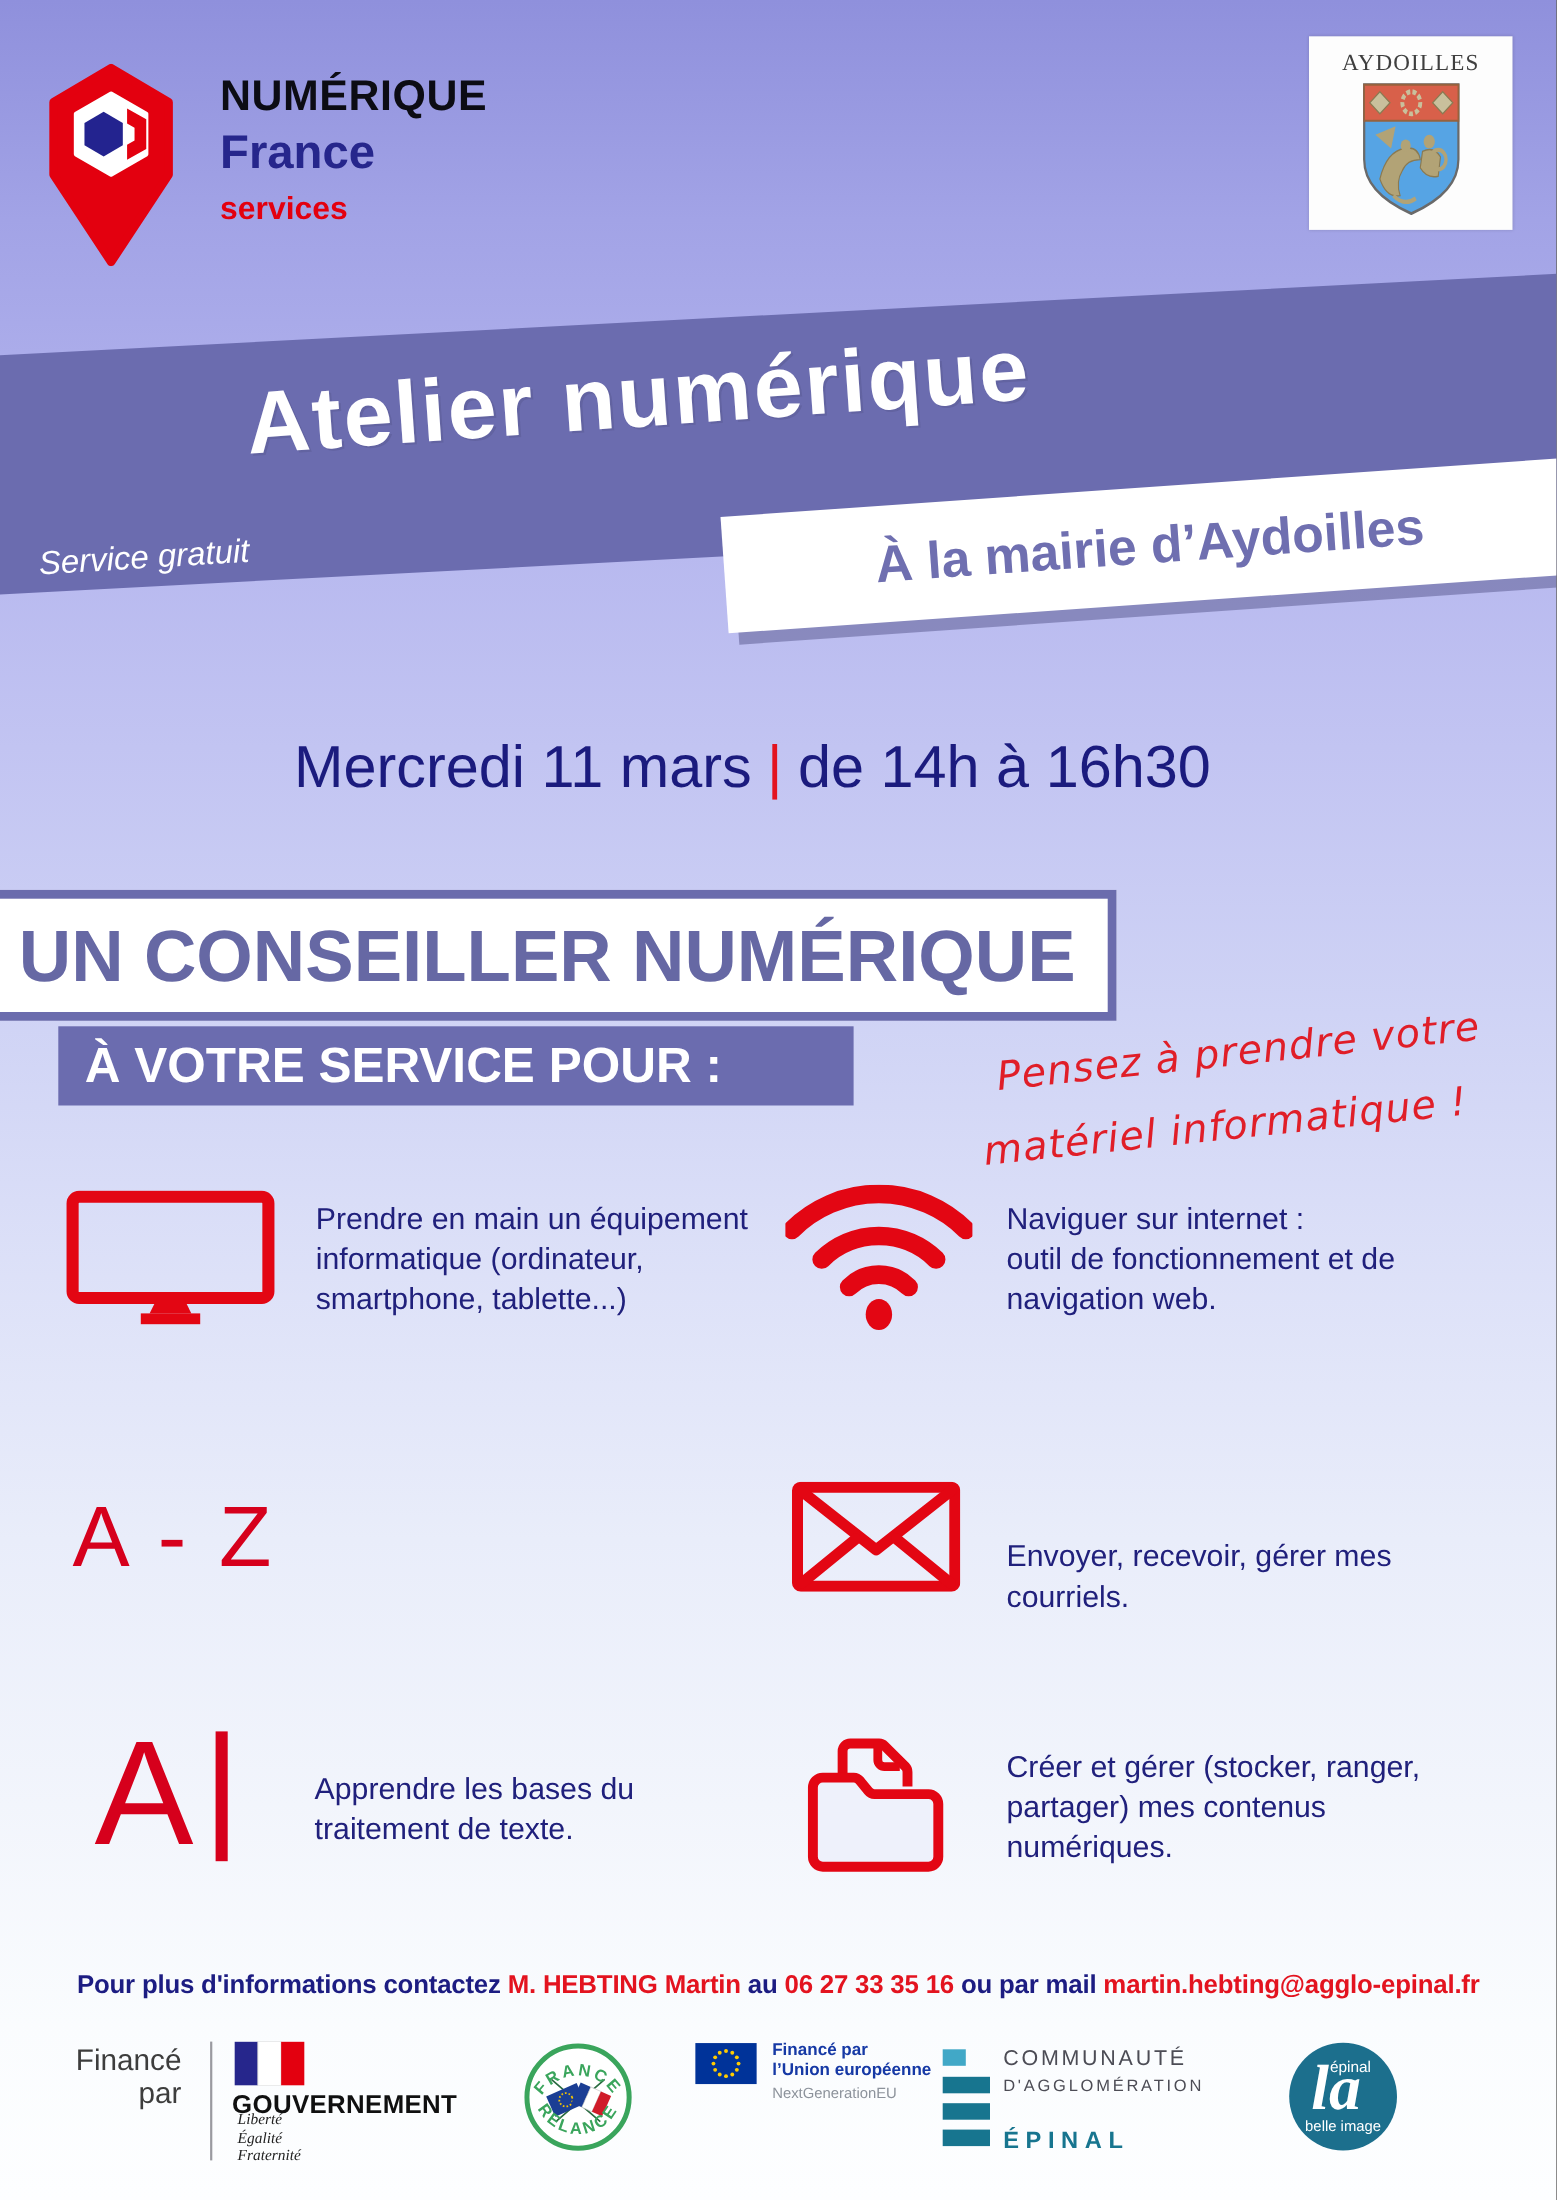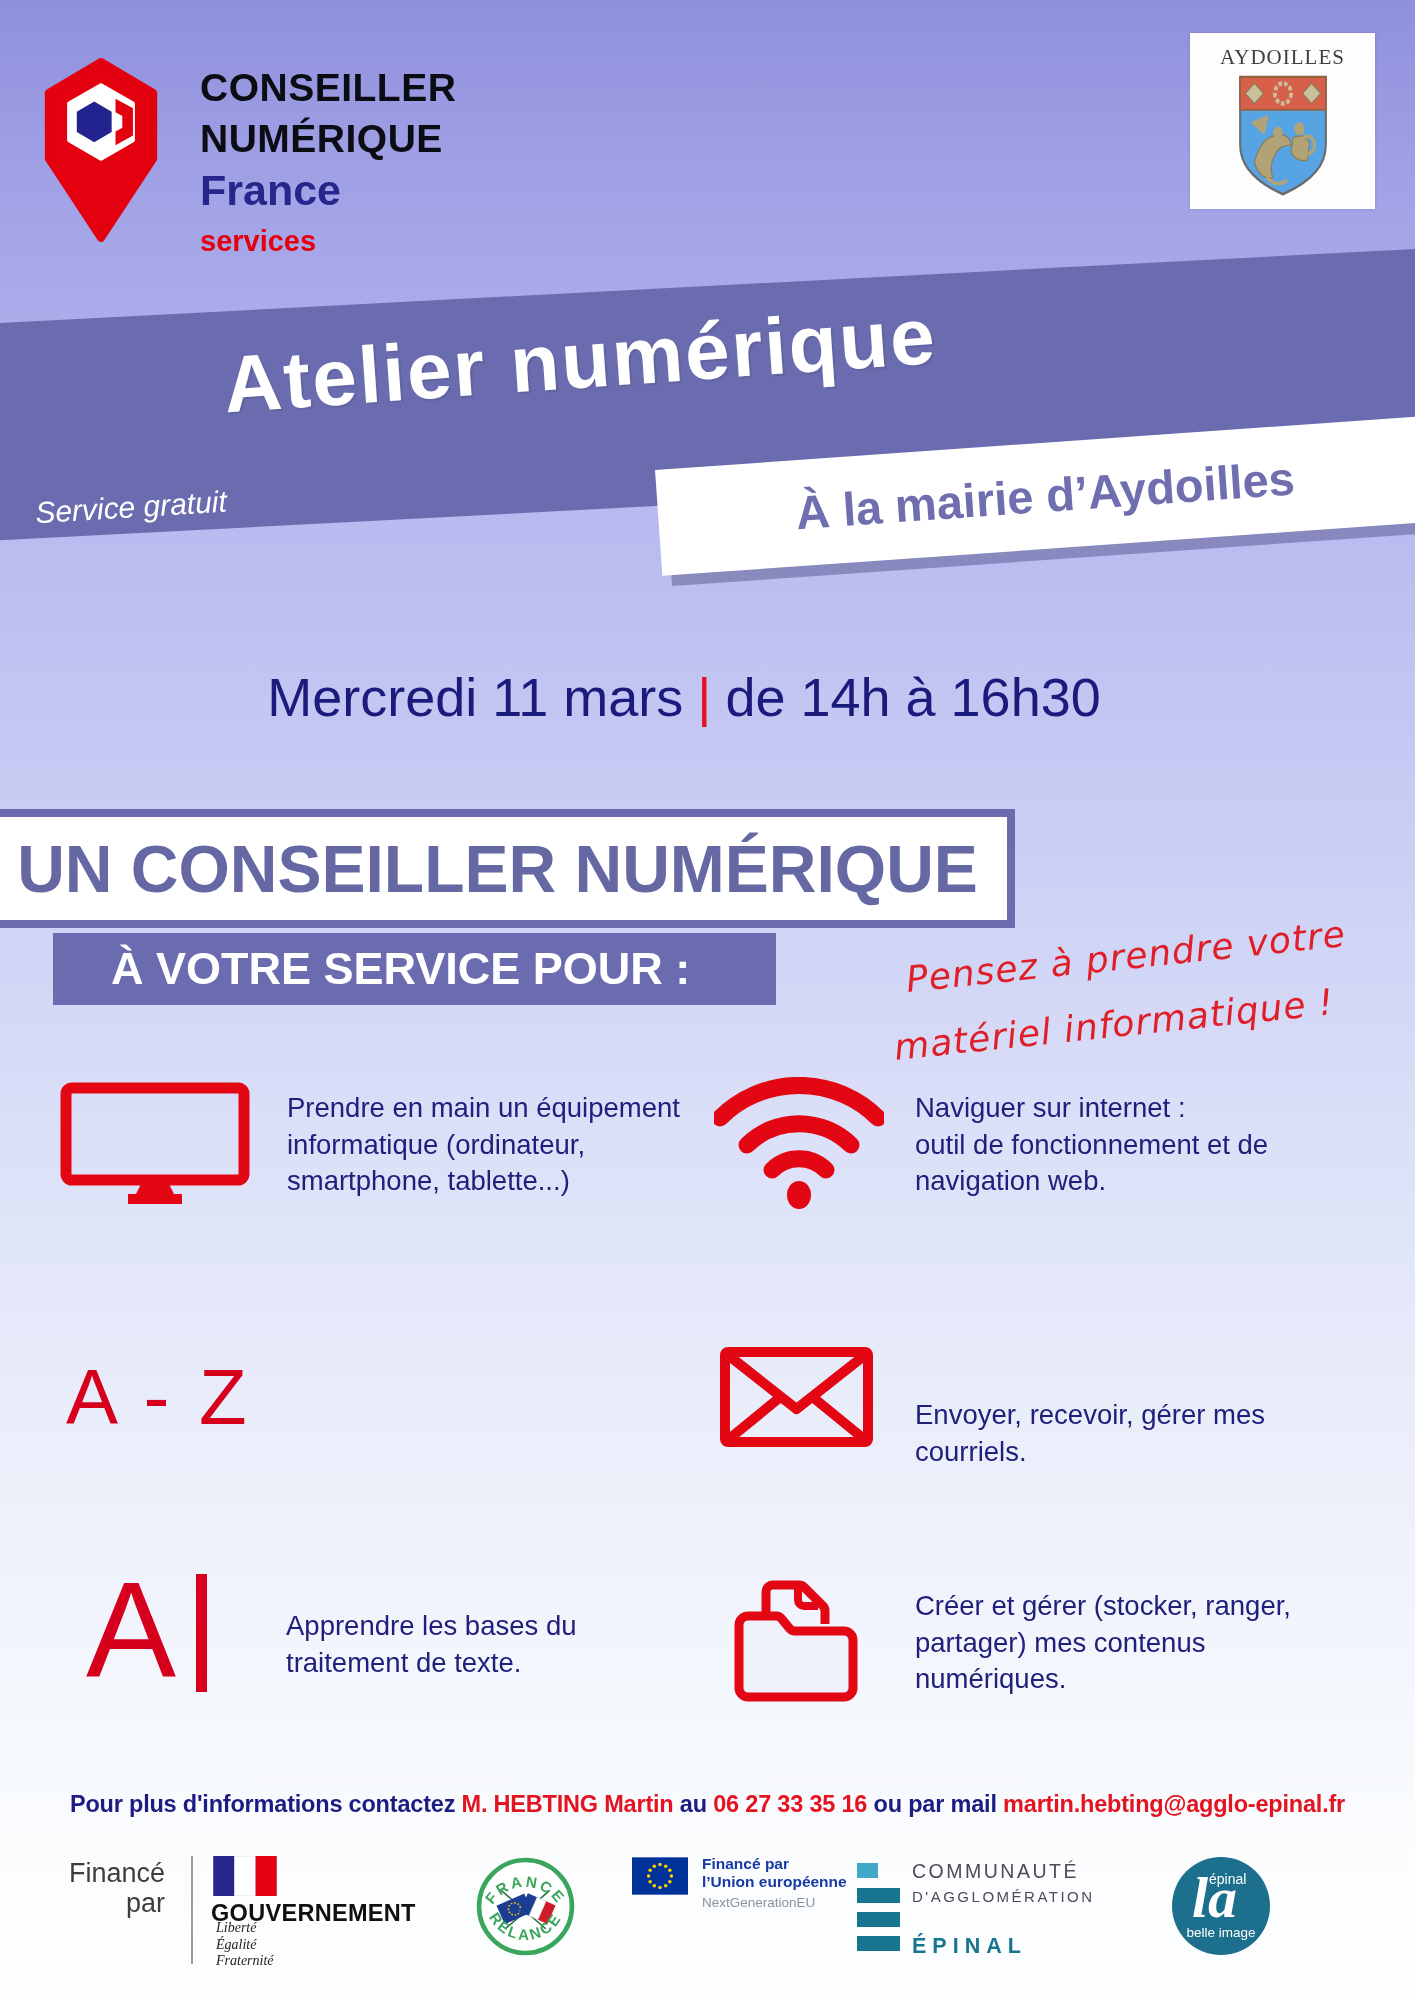--- a/index.html
+++ b/index.html
@@ -35,21 +35,21 @@
 
   
   .date-line{position:absolute;left:0;top:666px;width:1368px;text-align:center;font-weight:normal;font-size:54px;color:#1b1b7e;white-space:nowrap;}
   .date-line .sep{color:#e3131f;margin:0 14px;}
 
   
   .headline-box{position:absolute;left:-20px;top:809px;width:1035px;height:119px;background:#fff;
     border:8px solid #6b6cad;box-sizing:border-box;display:flex;align-items:center;justify-content:center;}
   .headline-box span{font-size:66px;font-weight:bold;color:#6668a4;white-space:nowrap;}
   .service-pour{position:absolute;left:53px;top:933px;width:723px;height:72px;background:#6b6caf;
-    box-sizing:border-box;padding-left:58px;line-height:72px;font-size:45px;font-weight:bold;color:#fff;white-space:nowrap;}
+    box-sizing:border-box;padding-left:24px;line-height:72px;font-size:45px;font-weight:bold;color:#fff;white-space:nowrap;}
 
   
   .hand{position:absolute;color:#e01e28;font-family:"DejaVu Sans",sans-serif;font-style:italic;
     font-size:36px;letter-spacing:1px;transform:rotate(-6deg);white-space:nowrap;}
   .hand.l1{left:905px;top:936px;}
   .hand.l2{left:893px;top:1004px;}
 
   
   .svc-text{position:absolute;font-size:27.5px;line-height:36.5px;color:#20207c;white-space:pre-line;}
   .az{position:absolute;left:66px;top:1352px;font-size:78px;color:#d6001c;white-space:nowrap;letter-spacing:4px;}
@@ -90,21 +90,20 @@
 
 <div class="poster">
 
   <svg class="abs" style="left:42px;top:58px;" width="118" height="184" viewBox="0 0 120 190">
     <path d="M60 4 L114 36 V104 L60 186 L6 104 V36 Z" fill="#e3000f" stroke="#e3000f" stroke-width="8" stroke-linejoin="round"></path>
     <path d="M60 28 L93 47 V85 L60 104 L27 85 V47 Z" fill="#ffffff" stroke="#ffffff" stroke-width="4" stroke-linejoin="round"></path>
     <path d="M53 45 L71 55.5 V76.5 L53 87 L35 76.5 V55.5 Z" fill="#23238f"></path>
     <path d="M75 42 L93 52 V80 L75 90 V76 L82 72 V60 L75 56 Z" fill="#e3000f"></path>
   </svg>
   <div class="logo-text">
-    <span class="l1">CONSEILLER</span>
     <span class="l2">NUMÉRIQUE</span>
     <span class="l3">France</span>
     <span class="l4">services</span>
   </div>
 
   <div class="blason">
     <div class="title">AYDOILLES</div>
     <svg width="102" height="126" viewBox="0 0 100 100" preserveAspectRatio="none" style="margin-top:2px;">
       <path d="M8 4 H92 V58 Q92 82 50 97 Q8 82 8 58 Z" fill="#56a4e4" stroke="#6a6a6a" stroke-width="2"></path>
       <path d="M8 4 H92 V30 H8 Z" fill="#d8604a" stroke="#96623e" stroke-width="1.5"></path>

